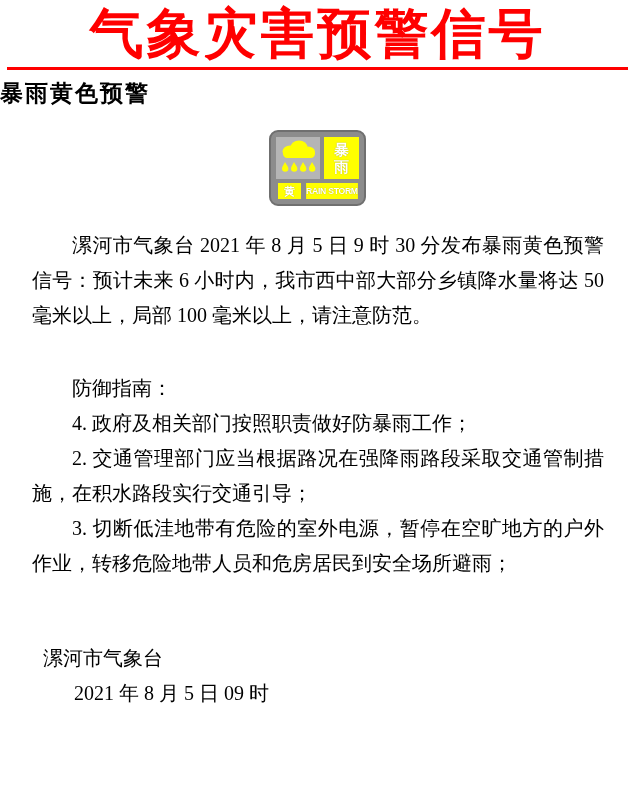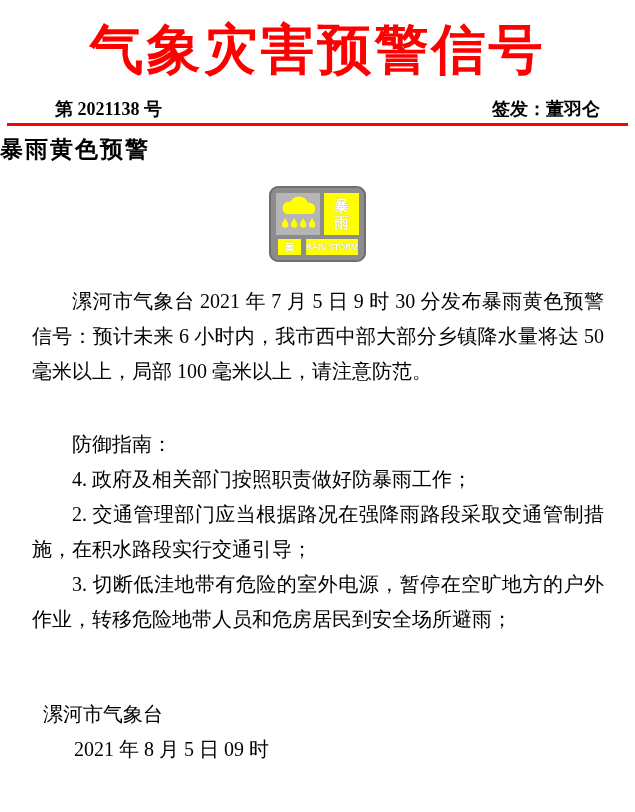--- a/index.html
+++ b/index.html
@@ -9,21 +9,21 @@
     --icon-panel-gray:#B5B5B5;
     --text-black:#000000;
   }
   *{margin:0;padding:0;box-sizing:border-box;}
   html,body{background:#ffffff;}
   body{
     width:635px;height:812px;overflow:hidden;
     font-family:"Liberation Serif","DejaVu Serif",serif;
     color:var(--text-black);
   }
-  .page{width:635px;height:812px;padding-top:18px;}
+  .page{width:635px;height:812px;padding-top:2px;}
 
   
   .masthead{
     text-align:center;
     font-family:"Liberation Sans","DejaVu Sans",sans-serif;
     font-weight:700;
     font-size:54px;line-height:62px;letter-spacing:3px;
     color:var(--accent-red);
     white-space:nowrap;
   }
@@ -95,24 +95,20 @@
   .footer-agency{display:block;transform:translateX(43px);}
   .footer-datetime{display:block;transform:translateX(74px);}
 </style>
 </head>
 <body>
 
 <div class="page">
 
   <div class="masthead">气象灾害预警信号</div>
 
-  <div class="doc-row">
-    <span>第 2021138 号</span>
-    <span>签发：董羽仑</span>
-  </div>
 
   <div class="rule-red"></div>
 
   <div class="warning-title">暴雨黄色预警</div>
 
   <div class="icon-wrap">
     <div class="warn-icon">
       <div class="cell-cloud">
         <svg width="40" height="38" viewBox="0 0 40 38" aria-hidden="true">
           <g style="fill:var(--icon-yellow,#FFFF00)">
@@ -132,21 +128,21 @@
         <span>雨</span>
       </div>
       <div class="icon-bottom">
         <div class="cell-level">黄</div>
         <div class="cell-en">RAIN STORM</div>
       </div>
     </div>
   </div>
 
   <div class="content">
-    <p class="announcement">漯河市气象台 2021 年 7 月 5 日 9 时 30 分发布暴雨黄色预警信号：预计未来 6 小时内，我市西中部大部分乡镇降水量将达 50 毫米以上，局部 100 毫米以上，请注意防范。</p>
+    <p class="announcement">漯河市气象台 2021 年 8 月 5 日 9 时 30 分发布暴雨黄色预警信号：预计未来 6 小时内，我市西中部大部分乡镇降水量将达 50 毫米以上，局部 100 毫米以上，请注意防范。</p>
     <p class="guide-heading">防御指南：</p>
     <p>4. 政府及相关部门按照职责做好防暴雨工作；</p>
     <p>2. 交通管理部门应当根据路况在强降雨路段采取交通管制措施，在积水路段实行交通引导；</p>
     <p>3. 切断低洼地带有危险的室外电源，暂停在空旷地方的户外作业，转移危险地带人员和危房居民到安全场所避雨；</p>
   </div>
 
   <div class="footer">
     <span class="footer-agency">漯河市气象台</span>
     <span class="footer-datetime">2021 年 8 月 5 日 09 时</span>
   </div>

